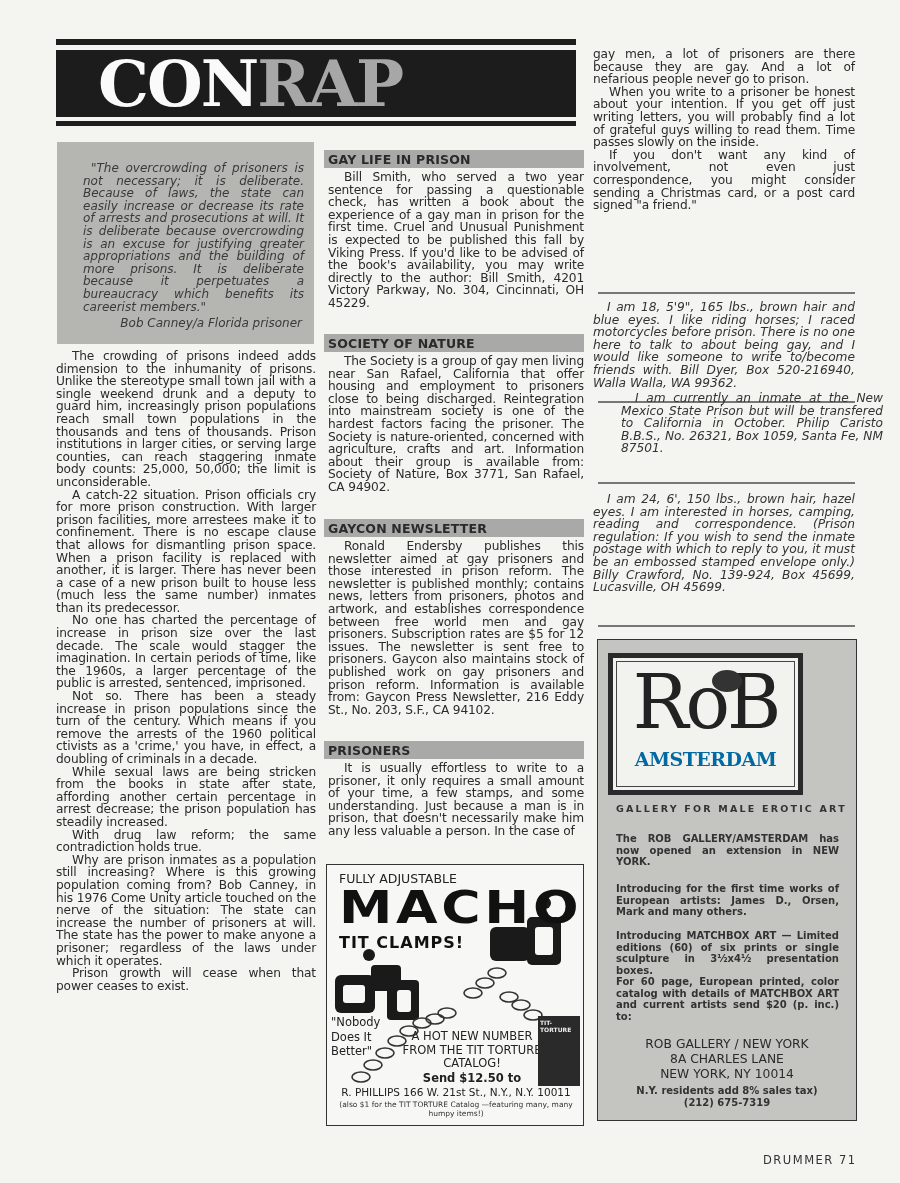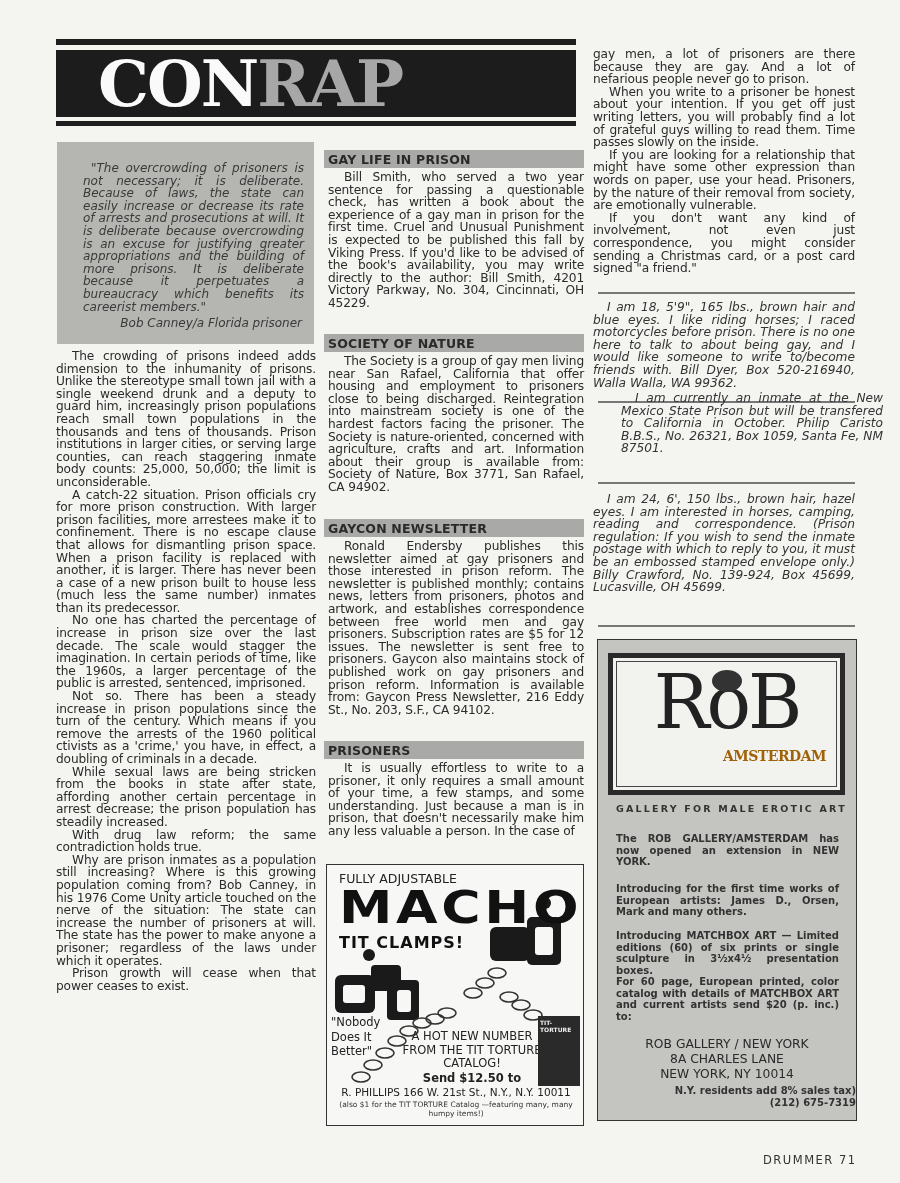--- a/index.html
+++ b/index.html
@@ -55,29 +55,29 @@
   .ad-macho .catalog span { position: absolute; left: 2px; top: 3px; font-size: 6px; color: #eee; font-weight: bold; }
   .ad-macho svg { position: absolute; left: 0; top: 0; }
 
   
   .right { position: absolute; left: 593px; width: 262px; }
   .personal { font-style: italic; font-size: 12.2px; line-height: 12.6px; text-align: justify; margin: 0; text-indent: 14px; color: #333; }
   .hr { position: absolute; left: 598px; width: 257px; height: 2px; background: #777; }
 
   
   .ad-rob { position: absolute; left: 597px; top: 639px; width: 260px; height: 482px; border: 1.5px solid #333; box-sizing: border-box; background: #c4c4c1; }
-  .rob-logo-frame { position: absolute; left: 10px; top: 13px; width: 237px; height: 142px; border: 5px solid #2a2a2a; background: #f2f2ef; box-sizing: border-box; }
+  .rob-logo-frame { position: absolute; left: 10px; top: 13px; width: 195px; height: 142px; border: 5px solid #2a2a2a; background: #f2f2ef; box-sizing: border-box; }
   .rob-logo-frame .inner { position: absolute; left: 3px; top: 3px; right: 3px; bottom: 3px; border: 1px solid #444; }
   .rob-word { position: absolute; left: 0; top: 4px; width: 100%; text-align: center; font-family: "DejaVu Serif", serif; font-size: 74px; line-height: 80px; color: #222; letter-spacing: -3px; }
   .rob-crown { position: absolute; left: 99px; top: 12px; width: 30px; height: 22px; border-radius: 50%; background: #333; }
-  .rob-amst { position: absolute; left: 0; top: 90px; width: 100%; text-align: center; font-family: "DejaVu Serif", serif; font-weight: bold; font-size: 14px; color: #a16207; letter-spacing: -0.5px; padding-left: 48px; }
+  .rob-amst { position: absolute; left: 0; top: 90px; width: 100%; text-align: center; font-family: "DejaVu Serif", serif; font-weight: bold; font-size: 19px; color: #0369a1; letter-spacing: -0.5px; }
   .rob-sub { position: absolute; left: 18px; top: 163px; font-size: 9.5px; letter-spacing: 2.2px; color: #333; font-weight: bold; }
   .rob-p { position: absolute; left: 18px; width: 223px; font-size: 10px; line-height: 11.5px; font-weight: bold; color: #333; text-align: justify; }
   .rob-addr { position: absolute; left: 0; width: 100%; text-align: center; font-size: 12.3px; line-height: 15px; color: #2a2a2a; }
-  .rob-tax { position: absolute; left: 0; width: 100%; text-align: right; font-size: 10px; line-height: 12px; font-weight: bold; color: #333; }
+  .rob-tax { position: absolute; left: 0; width: 100%; text-align: center; font-size: 10px; line-height: 12px; font-weight: bold; color: #333; }
 
   .folio { position: absolute; left: 763px; top: 1153px; font-size: 11.5px; letter-spacing: 1.5px; color: #333; }
 </style>
 </head>
 <body>
 
 <div class="mast-rule top"></div>
 <div class="mast-bar">
   <span class="con">CON</span><span class="rap">RAP</span>
 </div>
@@ -166,21 +166,20 @@
   <div class="addr">R. PHILLIPS 166 W. 21st St., N.Y., N.Y. 10011</div>
   <div class="fine">(also $1 for the TIT TORTURE Catalog —featuring many, many humpy items!)</div>
   <div class="catalog">
       <span>TIT-TORTURE</span>
     </div>
 </div>
 
 <div class="right col-text" style="top:42px;margin-top:6px;">
   <p style="text-indent:0">gay men, a lot of prisoners are there because they are gay. And a lot of nefarious people never go to prison.</p>
   <p>When you write to a prisoner be honest about your intention. If you get off just writing letters, you will probably find a lot of grateful guys willing to read them. Time passes slowly on the inside.</p>
-  <p>If you are looking for a relationship that might have some other expression than words on paper, use your head. Prisoners, by the nature of their removal from society, are emotionally vulnerable.</p>
   <p>If you don't want any kind of involvement, not even just correspondence, you might consider sending a Christmas card, or a post card signed "a friend."</p>
 </div>
 
 <div class="hr" style="top:292px;"></div>
 <div class="right" style="top:301px;">
   <p class="personal">I am 18, 5'9", 165 lbs., brown hair and blue eyes. I like riding horses; I raced motorcycles before prison. There is no one here to talk to about being gay, and I would like someone to write to/become friends with. Bill Dyer, Box 520-216940, Walla Walla, WA 99362.</p>
 </div>
 <div class="hr" style="top:401px;"></div>
 <div class="right" style="top:392px;margin-left:28px;">
   <p class="personal">I am currently an inmate at the New Mexico State Prison but will be transfered to California in October. Philip Caristo B.B.S., No. 26321, Box 1059, Santa Fe, NM 87501.</p>

